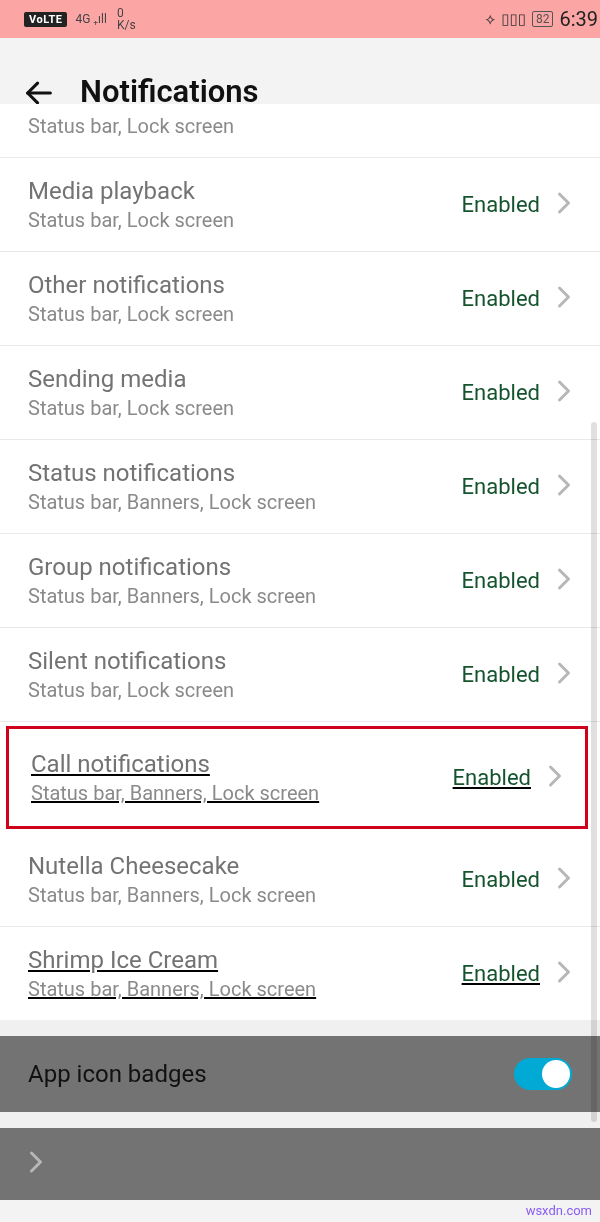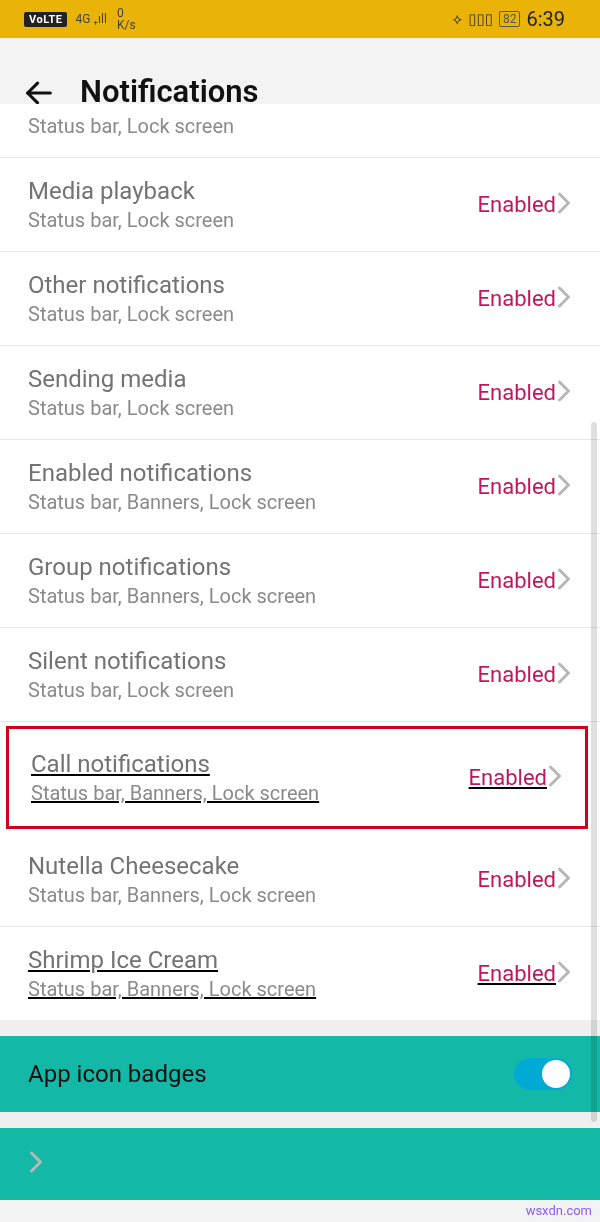--- a/index.html
+++ b/index.html
@@ -9,24 +9,24 @@
       height: 1222px;
       background: #f3f3f3;
       position: relative;
       overflow: hidden;
     }
     .status-bar {
       height: 38px;
       display: flex;
       align-items: center;
       justify-content: space-between;
-      padding: 0 35px 0 24px;
+      padding: 0 2px 0 24px;
       font-size: 17px;
       color: #222;
-      background: #eab308;
+      background: #fca5a5;
     }
     .status-left { display: flex; align-items: center; gap: 8px; }
     .volte-badge {
       background: #222;
       color: #fff;
       font-size: 11px;
       font-weight: 700;
       padding: 1px 5px;
       border-radius: 2px;
       letter-spacing: 0.5px;
@@ -86,37 +86,37 @@
     }
     .row-sub {
       font-size: 20px;
       color: #8a8a8a;
       margin-top: 2px;
       line-height: 1.25;
     }
     .row-right {
       display: flex;
       align-items: center;
-      gap: 0;
-      color: #be185d;
+      gap: 16px;
+      color: #14532d;
     }
     .row-status { font-size: 22px; }
     .chevron { color: #b7b7b7; }
     .highlight-box {
       border: 3px solid #d0021b;
       margin: 4px 12px 4px 6px;
     }
     .highlight-box .row { border-bottom: none; padding: 20px 22px; }
     .gap { height: 16px; background: #f0f0f0; }
     .toggle-row, .more-row {
       display: flex;
       align-items: center;
       justify-content: space-between;
       padding: 22px 28px;
-      background: #14b8a6;
+      background: #737373;
     }
     .toggle-row .label, .more-row .label {
       font-size: 24px;
       color: #111;
     }
     .toggle {
       width: 58px; height: 32px;
       background: #00aad4;
       border-radius: 16px;
       position: relative;
@@ -202,21 +202,21 @@
         </div>
         <div class="row-right">
           <span class="row-status">Enabled</span>
           <span class="chevron"><svg width="16" height="24" viewBox="0 0 10 16" fill="none" stroke="#b7b7b7" stroke-width="2" stroke-linecap="round" stroke-linejoin="round">
               <polyline points="2 2 8 8 2 14"></polyline>
             </svg></span>
         </div>
       </div>
       <div class="row">
         <div class="row-left">
-          <div class="row-title">Enabled notifications</div>
+          <div class="row-title">Status notifications</div>
           <div class="row-sub">Status bar, Banners, Lock screen</div>
         </div>
         <div class="row-right">
           <span class="row-status">Enabled</span>
           <span class="chevron"><svg width="16" height="24" viewBox="0 0 10 16" fill="none" stroke="#b7b7b7" stroke-width="2" stroke-linecap="round" stroke-linejoin="round">
               <polyline points="2 2 8 8 2 14"></polyline>
             </svg></span>
         </div>
       </div>
       <div class="row">

